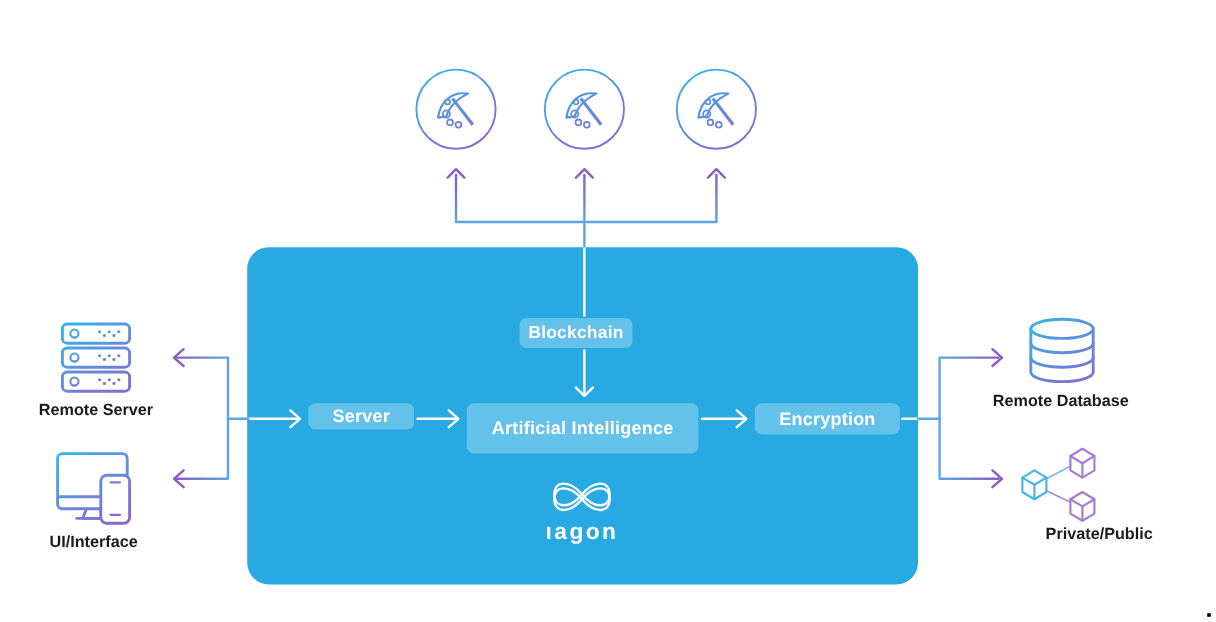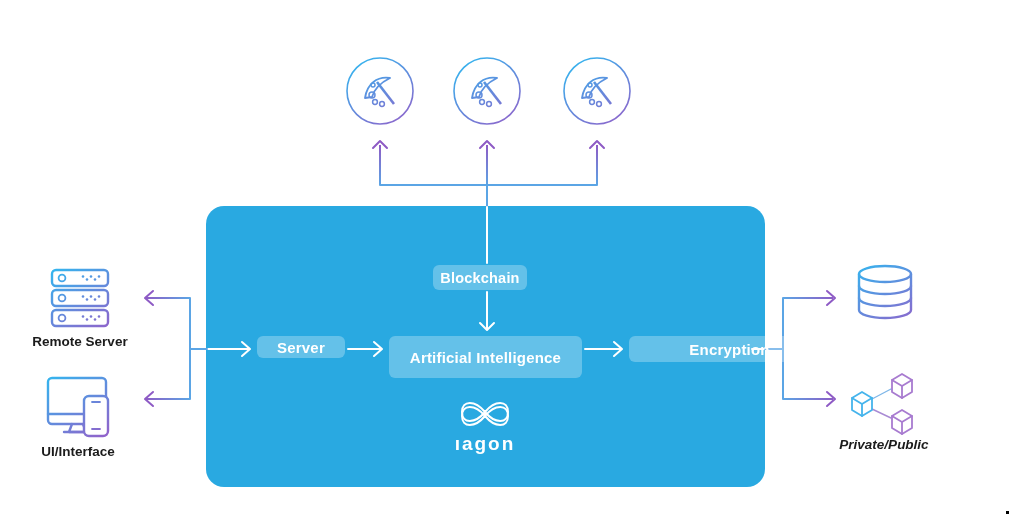--- a/index.html
+++ b/index.html
@@ -27,30 +27,30 @@
   .icn{fill:none;stroke-width:2.4;stroke-linecap:round;stroke-linejoin:round;}
   
   .chip{
     position:absolute;z-index:3;display:flex;align-items:center;justify-content:center;
     background:var(--chip-blue);color:#fff;border-radius:6px;
     font-size:15px;font-weight:600;letter-spacing:.2px;white-space:nowrap;
   }
   .chip-blockchain{left:433px;top:265px;width:94px;height:25px;font-size:14.5px;}
   .chip-server{left:257px;top:336px;width:88px;height:22px;}
   .chip-ai{left:389px;top:336px;width:193px;height:42px;}
-  .chip-encryption{left:629px;top:336px;width:121px;height:26px;padding-left:40px;}
+  .chip-encryption{left:629px;top:336px;width:121px;height:26px;}
   
   .node-label{
     position:absolute;z-index:3;width:140px;text-align:center;
     color:var(--label-text);font-size:13.5px;font-weight:700;line-height:1.25;
   }
   .lbl-remote-server{left:10px;top:334px;}
   .lbl-ui-interface{left:8px;top:444px;text-align:center;}
   .lbl-remote-database{left:814px;top:326px;}
-  .lbl-private-public{left:814px;top:437px;font-style:italic;}
+  .lbl-private-public{left:846px;top:437px;}
   
   .brand-text{
     position:absolute;z-index:3;left:425px;top:433px;width:120px;text-align:center;
     color:#fff;font-size:19px;font-weight:700;letter-spacing:2px;
   }
   .stray-dot{position:absolute;left:1006px;top:511px;width:3px;height:3px;background:#000;z-index:4;}
 </style>
 </head>
 <body>
 
@@ -229,18 +229,19 @@
 
   <div class="chip chip-blockchain">Blockchain</div>
   <div class="chip chip-server">Server</div>
   <div class="chip chip-ai">Artificial Intelligence</div>
   <div class="chip chip-encryption">Encryption</div>
 
   <div class="brand-text">ıagon</div>
 
   <div class="node-label lbl-remote-server">Remote Server</div>
   <div class="node-label lbl-ui-interface">UI/Interface</div>
+  <div class="node-label lbl-remote-database">Remote Database</div>
   <div class="node-label lbl-private-public">
     <div>Private/Public</div>
   </div>
 
   <div class="stray-dot"></div>
 </div>
 
 </body></html>

